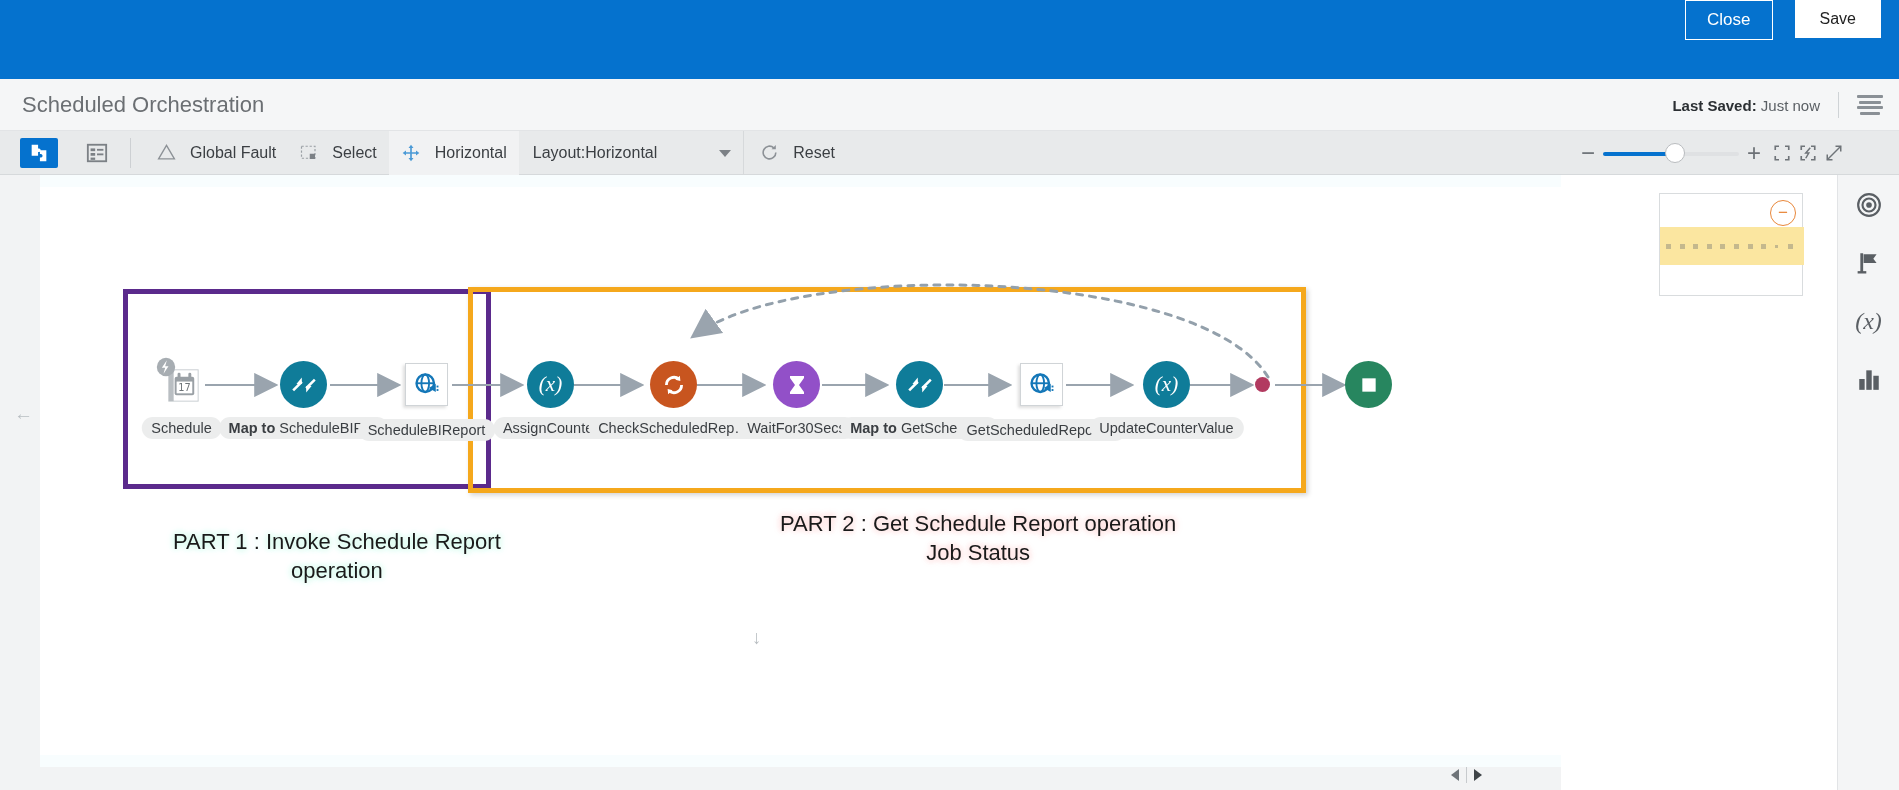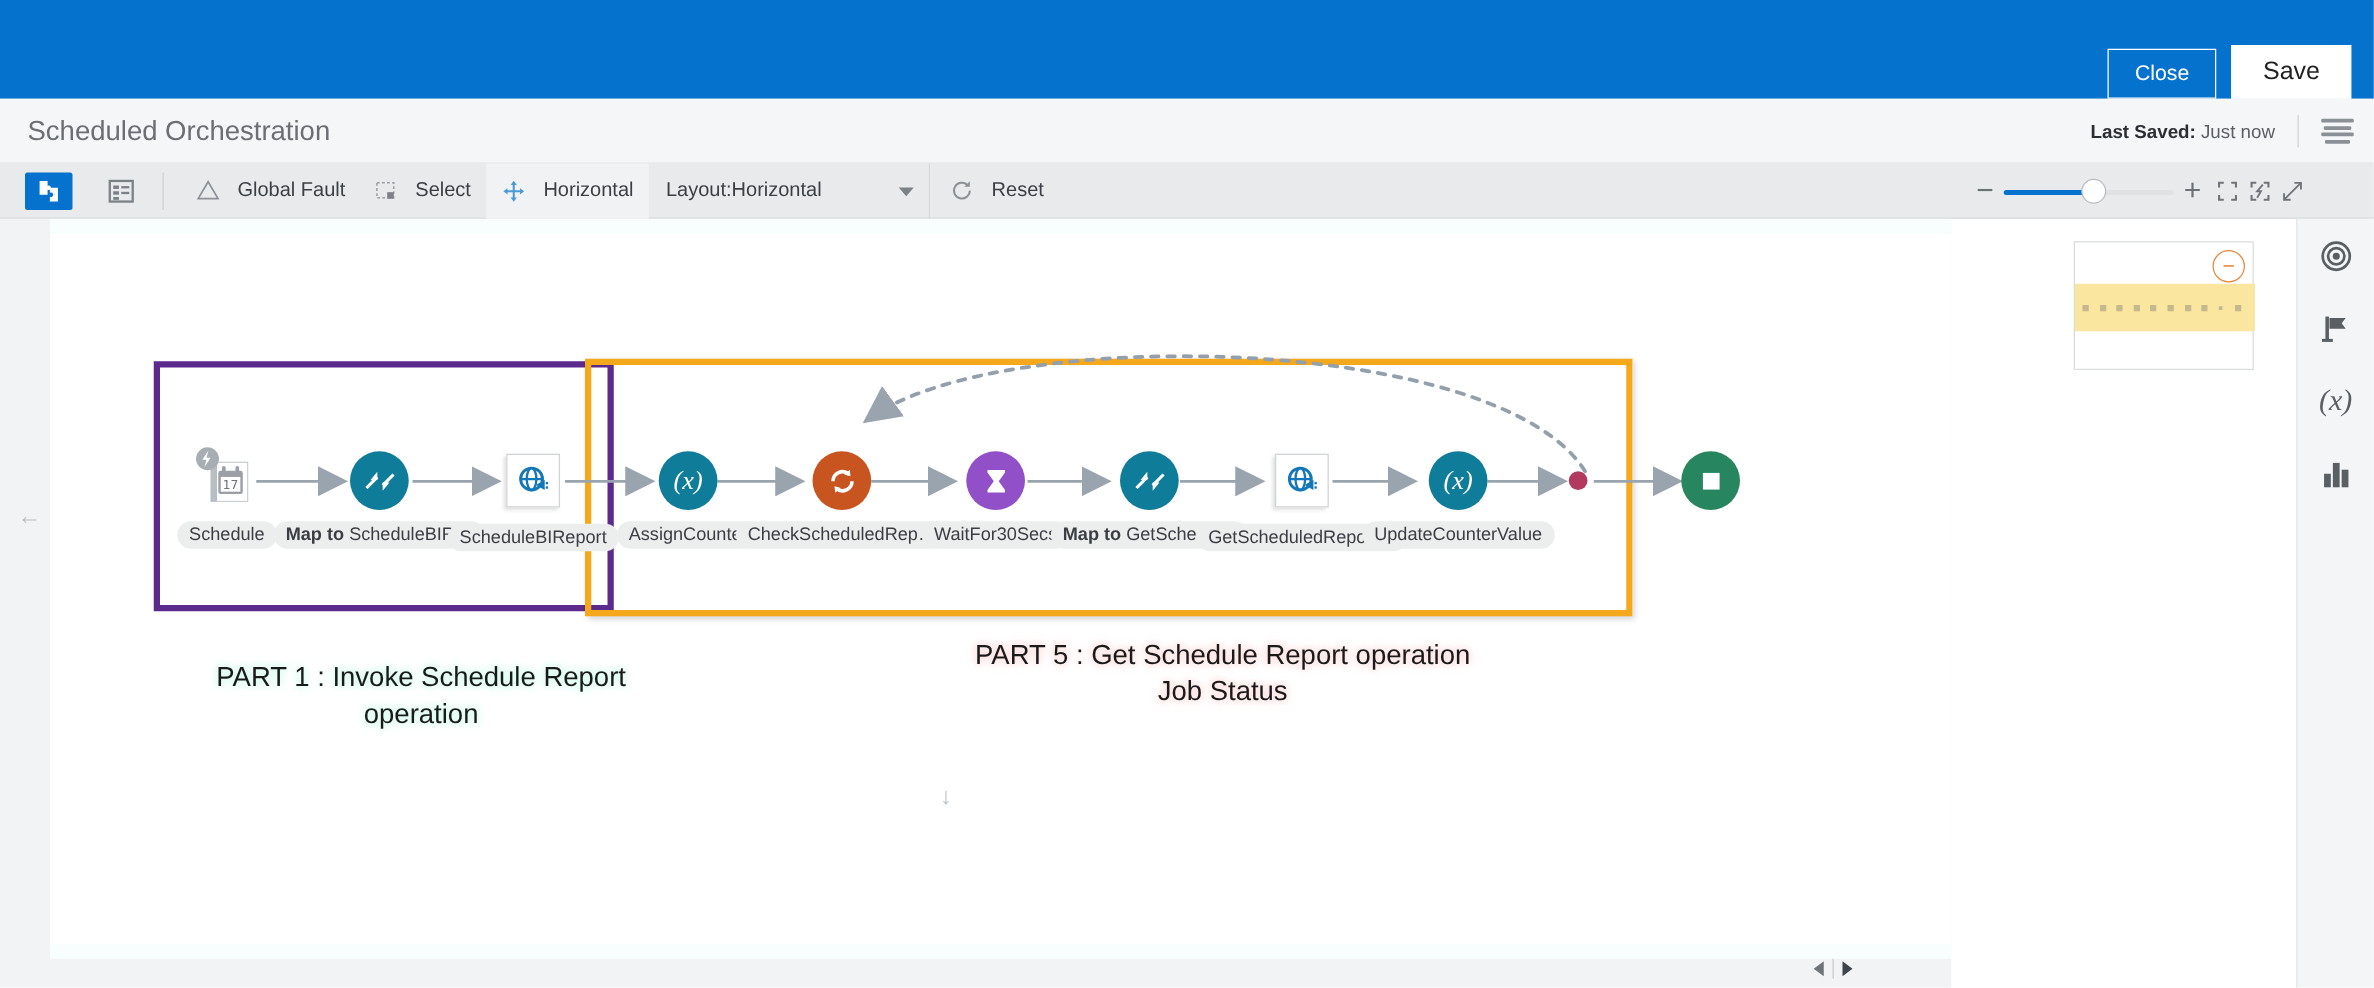--- a/index.html
+++ b/index.html
@@ -16,30 +16,30 @@
     position: absolute; left: 0; top: 0; width: 1899px; height: 79px;
     background: #0572ce;
     display: flex; align-items: center;
   }
   .title-text {
     color: #ffffff; font-size: 31px; font-weight: 400;
     margin-left: 22px; letter-spacing: .2px;
   }
   .title-actions {
     position: absolute; right: 18px; top: 0; height: 79px;
-    display: flex; align-items: flex-end; gap: 12px;
+    display: flex; align-items: flex-start; gap: 22px;
   }
   .btn-close {
     background: #0572ce; color: #ffffff; border: 1px solid #ffffff;
     font-size: 17px; padding: 9px 21px; cursor: pointer;
     font-family: "Liberation Sans", sans-serif;
   }
   .btn-save {
     background: #ffffff; color: #222222; border: 1px solid #ffffff;
-    font-size: 20px; padding: 9px 24px; cursor: pointer;
+    font-size: 16px; padding: 9px 24px; cursor: pointer;
     font-family: "Liberation Sans", sans-serif;
   }
 
   
   .subheader {
     position: absolute; left: 0; top: 79px; width: 1899px; height: 52px;
     background: #f5f6f7; border-bottom: 1px solid #e2e4e6;
   }
   .subheader-title {
     position: absolute; left: 22px; top: 13px;
@@ -484,21 +484,21 @@
               <rect x="4" y="4" width="16" height="16" fill="#ffffff"></rect>
             </svg>
           </div>
         </div>
 
         <div class="annot annot-1">
           <div>PART 1 : Invoke Schedule Report</div>
           <div>operation</div>
         </div>
         <div class="annot annot-2">
-          <div>PART 5 : Get Schedule Report operation</div>
+          <div>PART 2 : Get Schedule Report operation</div>
           <div>Job Status</div>
         </div>
 
       </div>
     </div>
   </div>
 
   <div class="edge-arrow" style="left:14px; top:228px;">←</div>
   <div class="edge-arrow" style="left:1808px; top:228px;">→</div>
 

